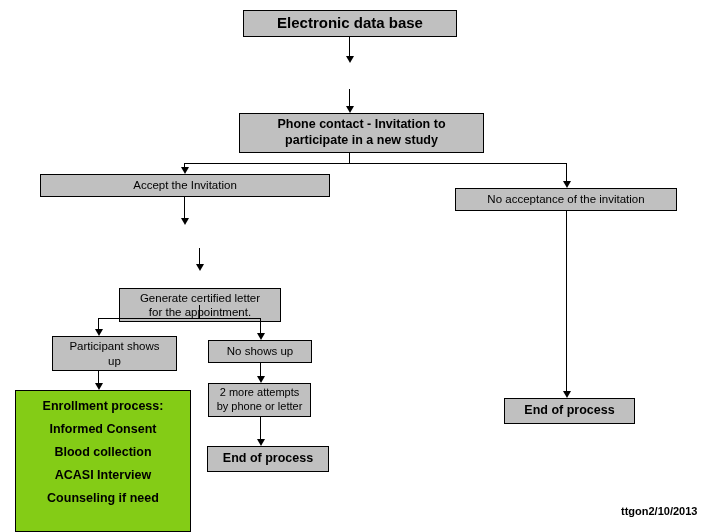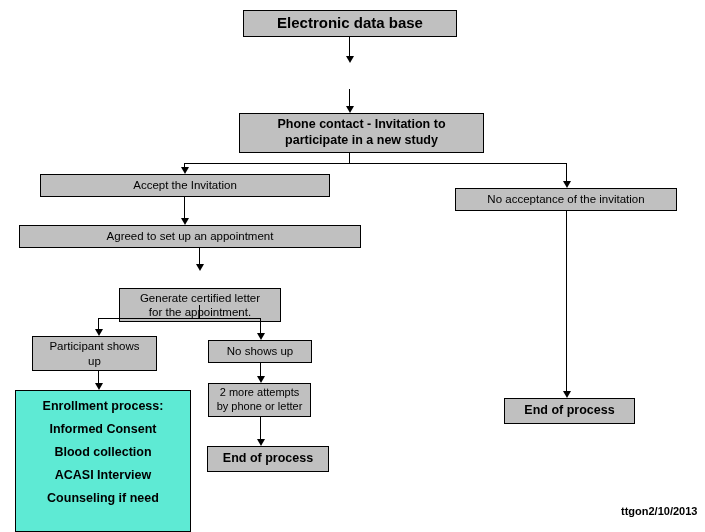--- a/index.html
+++ b/index.html
@@ -26,21 +26,21 @@
     text-align: center;
     color: #000000;
     line-height: 1.25;
     white-space: pre-line;
   }
   .node.bold {
     font-weight: bold;
   }
   .enroll {
     position: absolute;
-    background: #5eead4;
+    background: #84cc16;
     border: 1px solid #000000;
     box-sizing: border-box;
     display: flex;
     flex-direction: column;
     align-items: center;
     justify-content: flex-start;
     color: #000000;
     font-weight: bold;
     padding-top: 8px;
   }
@@ -76,26 +76,25 @@
   <div class="node bold" style="left:243px; top:10px; width:214px; height:27px; font-size:15px;">Electronic data base</div>
 
 
   <div class="node bold" style="left:239px; top:113px; width:245px; height:40px; font-size:12.5px;">Phone contact - Invitation to
 participate in a new study</div>
 
   <div class="node" style="left:40px; top:174px; width:290px; height:23px; font-size:11.5px;">Accept the Invitation</div>
 
   <div class="node" style="left:455px; top:188px; width:222px; height:23px; font-size:11.5px;">No acceptance of the invitation</div>
 
-  <div class="node" style="left:19px; top:225px; width:342px; height:23px; font-size:11.5px;">Agreed to set up an appointment</div>
 
   <div class="node" style="left:119px; top:288px; width:162px; height:34px; font-size:11.5px;">Generate certified letter
 for the appointment.</div>
 
-  <div class="node" style="left:32px; top:336px; width:125px; height:35px; font-size:11.5px;">Participant shows
+  <div class="node" style="left:52px; top:336px; width:125px; height:35px; font-size:11.5px;">Participant shows
 up</div>
 
   <div class="node" style="left:208px; top:340px; width:104px; height:23px; font-size:11.5px;">No shows up</div>
 
   <div class="node" style="left:208px; top:383px; width:103px; height:34px; font-size:11px;">2 more attempts
 by phone  or letter</div>
 
   <div class="node bold" style="left:207px; top:446px; width:122px; height:26px; font-size:12.5px;">End of process</div>
 
   <div class="node bold" style="left:504px; top:398px; width:131px; height:26px; font-size:12.5px;">End of process</div>

